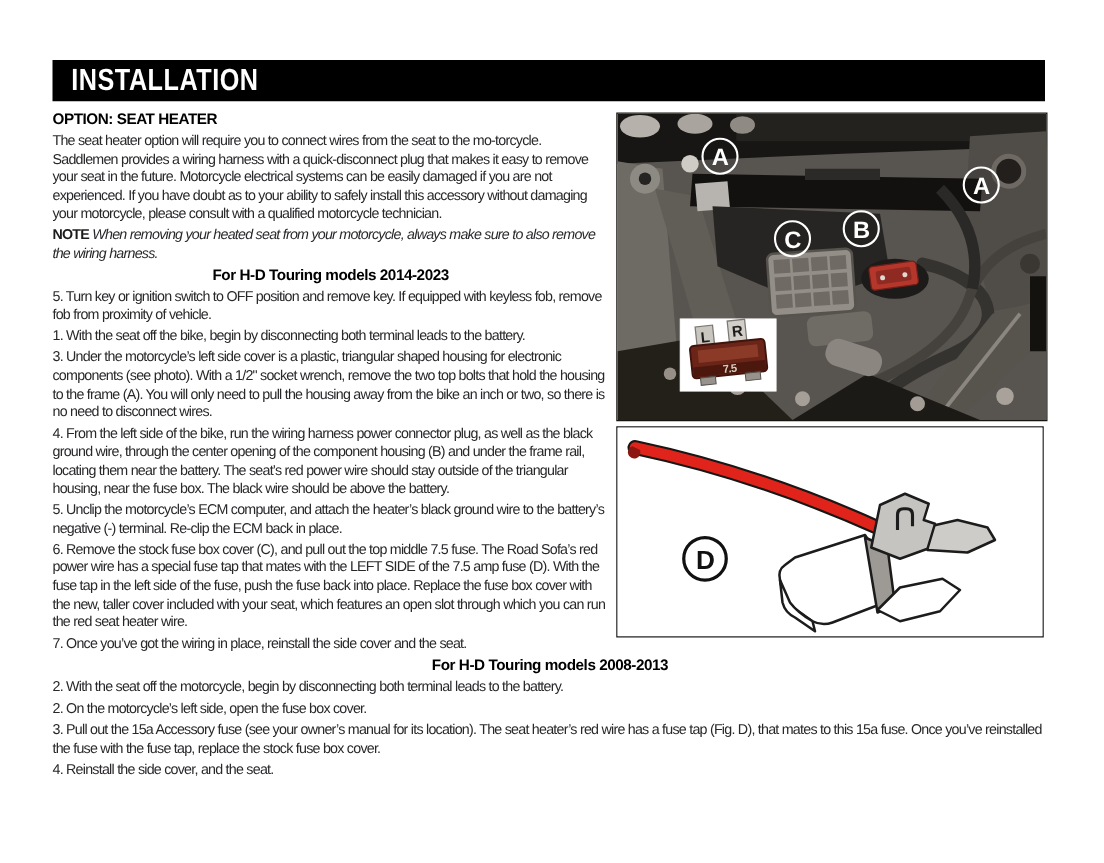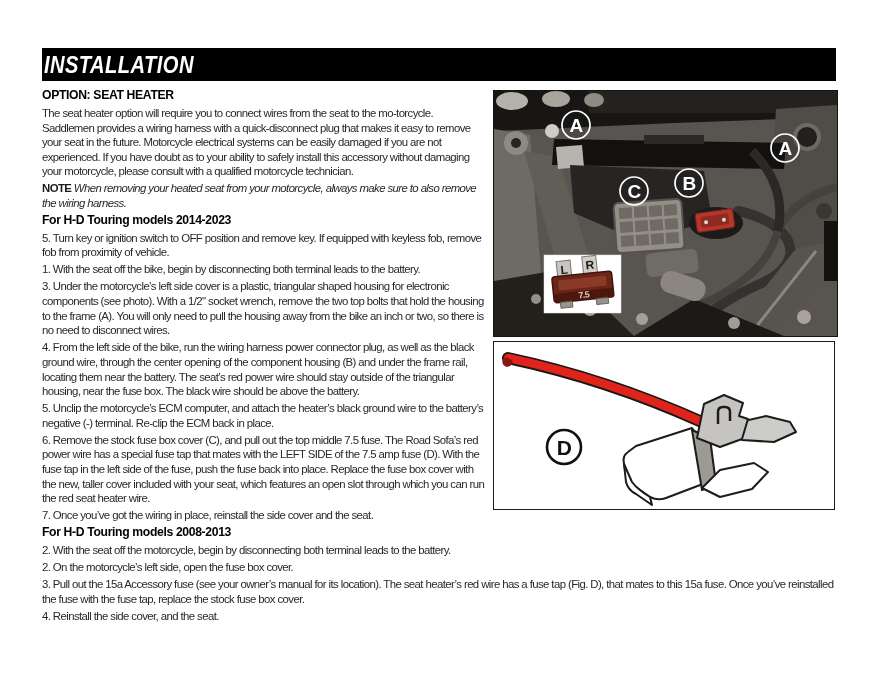--- a/index.html
+++ b/index.html
@@ -2,38 +2,38 @@
 <html><head>
 <meta charset="utf-8">
 <style>
   html,body{margin:0;padding:0;background:#ffffff;}
   .page{
     position:relative;width:883px;height:690px;background:#ffffff;overflow:hidden;
     font-family:"Liberation Sans", sans-serif;color:#29272a;
   }
   .header-bar{
     position:absolute;left:42px;top:48px;width:794px;height:33px;background:#000000;
-    display:flex;align-items:center;padding-left:2px;box-sizing:border-box;font-style:italic;
+    display:flex;align-items:center;padding-left:15px;box-sizing:border-box;
   }
   .header-title{
     display:inline-block;color:#ffffff;font-weight:bold;font-size:24px;letter-spacing:0.5px;
     transform:scaleX(0.84) scaleY(1.02);transform-origin:0 50%;white-space:nowrap;
   }
   .content{
     position:absolute;left:42px;top:88px;width:796px;
     font-size:11.4px;line-height:14.6px;letter-spacing:-0.6px;
   }
   .figures{float:right;width:345px;margin:2px 0 8px 6px;}
   .photo{width:343px;height:245px;border:1px solid #16140f;box-sizing:content-box;}
   .photo svg,.drawing svg{display:block;}
   .drawing{width:340px;height:167px;border:1.5px solid #1a1a1a;margin-top:4px;background:#ffffff;}
   h2.doc,h3.doc{
     font-size:12.2px;line-height:15px;margin:0 0 3px 0;color:#000000;letter-spacing:-0.35px;font-weight:bold;
   }
-  h3.doc{margin:1px 0 2.5px 0;}
+  h3.doc{margin:1px 0 2.5px 0;text-align:center;}
   p.doc{margin:0 0 2.5px 0;}
   p.note b{font-style:normal;color:#1c1b1a;}
   p.note i{font-style:italic;}
   .svg-label{font-family:"Liberation Sans", sans-serif;}
 </style>
 </head>
 <body>
 
 <div class="page">
 

